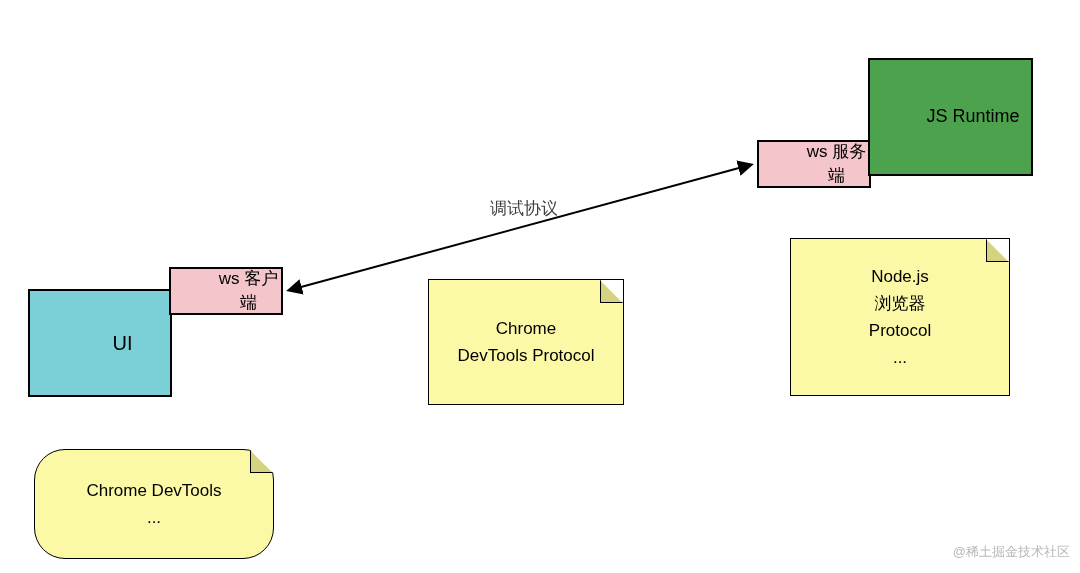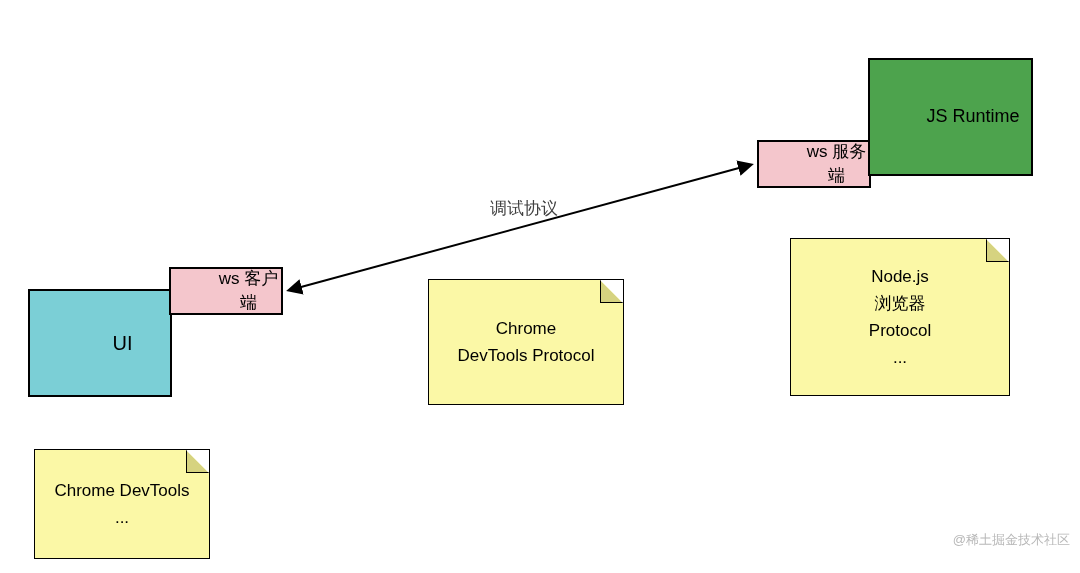--- a/index.html
+++ b/index.html
@@ -73,21 +73,21 @@
     border-bottom: 1px solid #000;
     clip-path: polygon(0 0, 0 100%, 100% 100%);
   }
   .arrow-label {
     position: absolute;
     font-size: 17px;
     color: #404040;
   }
   .watermark {
     position: absolute;
-    bottom: 24px;
+    bottom: 12px;
     right: 10px;
     font-size: 13px;
     color: #b8b8b8;
     margin-left: 44px;
   }
   svg.arrow {
     position: absolute;
     top: 0;
     left: 0;
     pointer-events: none;
@@ -121,21 +121,21 @@
       <path d="M8,0 L0,4 L8,8 Z" fill="#000"></path>
     </marker>
   </defs>
   <line x1="290" y1="290" x2="750" y2="165" stroke="#000" stroke-width="2" marker-start="url(#arrowhead-start)" marker-end="url(#arrowhead-end)"></line>
 </svg>
 
 <div class="arrow-label" style="left:490px; top:197px;">
   <span>调试协议</span>
 </div>
 
-<div class="note" style="left:34px; top:449px; width:176px; height:110px;">
+<div class="note" style="left:34px; top:449px; width:240px; height:110px;border-radius:31px;">
   <span>Chrome DevTools
 ...</span>
 </div>
 
 <div class="note" style="left:428px; top:279px; width:196px; height:126px;">
   <span>Chrome
 DevTools Protocol</span>
 </div>
 
 <div class="note" style="left:790px; top:238px; width:220px; height:158px;">

